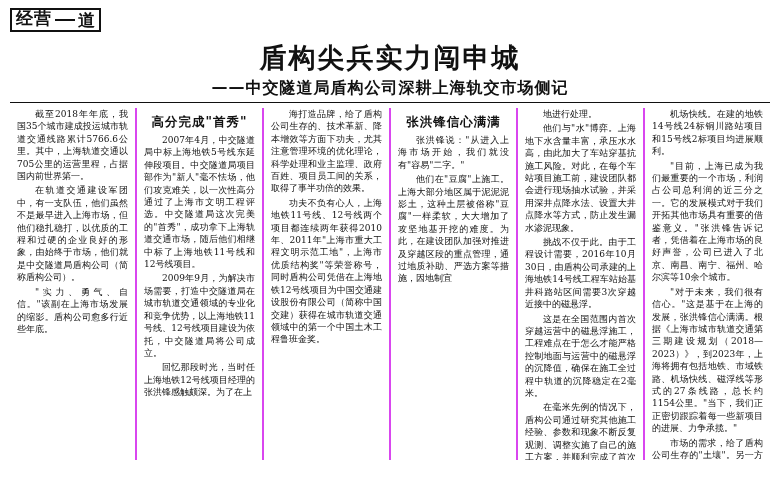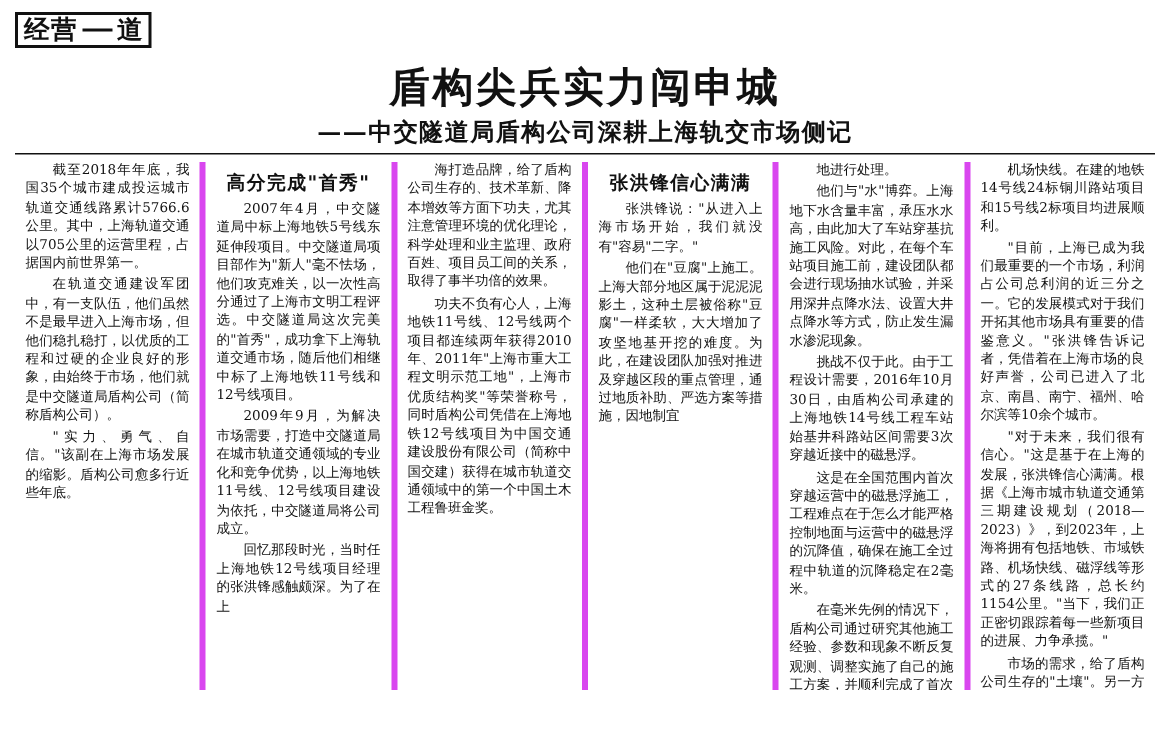--- a/index.html
+++ b/index.html
@@ -16,21 +16,21 @@
   .masthead{position:relative;height:34px;}
   .logo{
     position:absolute;left:0;top:2px;
     display:flex;align-items:center;
     border:2px solid #111;
     padding:1px 4px;
     background:#fff;
     height:24px;box-sizing:border-box;
   }
   .logo-text{
-    font-family:Liberation Serif, serif;
+    font-family:Liberation Mono, monospace;
     font-weight:bold;font-size:17px;letter-spacing:1px;line-height:20px;
   }
   .logo-sep{
     display:inline-block;width:20px;height:2px;background:#111;margin:0 3px;
   }
   .logo-text2{font-weight:bold;font-size:17px;line-height:20px;}
 
   .headline{
     text-align:center;
     font-family:Liberation Sans, sans-serif;
@@ -63,21 +63,21 @@
   
   .cols{
     display:flex;
     gap:0;
     height:352px;
   }
   .col{
     flex:1 1 0;
     padding:0 7px;
     box-sizing:border-box;
-    border-right:4px solid #d946ef;
+    border-right:2px solid #d946ef;
     font-size:9px;
     line-height:12.4px;
     text-align:justify;
     overflow:hidden;
   }
   .col:last-child{border-right:none;}
   .col p{margin:0 0 2px 0;text-indent:2em;}
   .sec{
     text-align:center;
     font-weight:bold;

